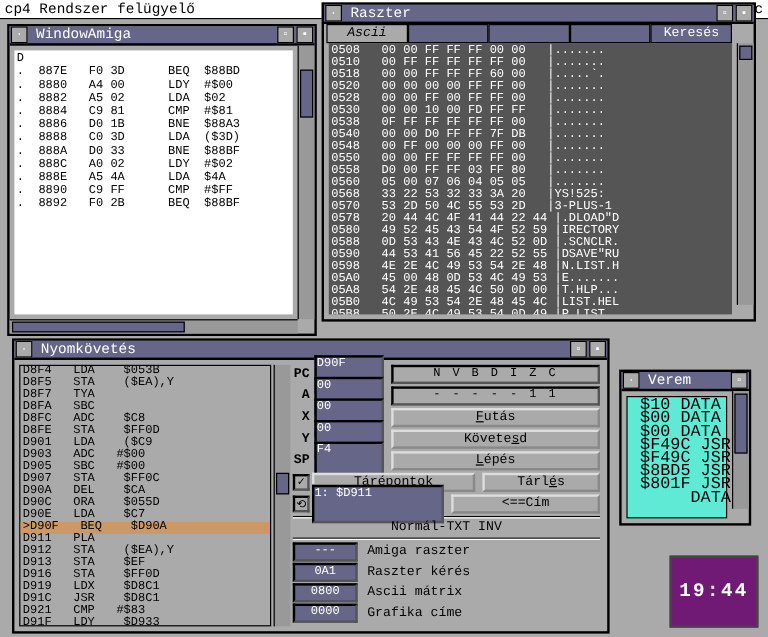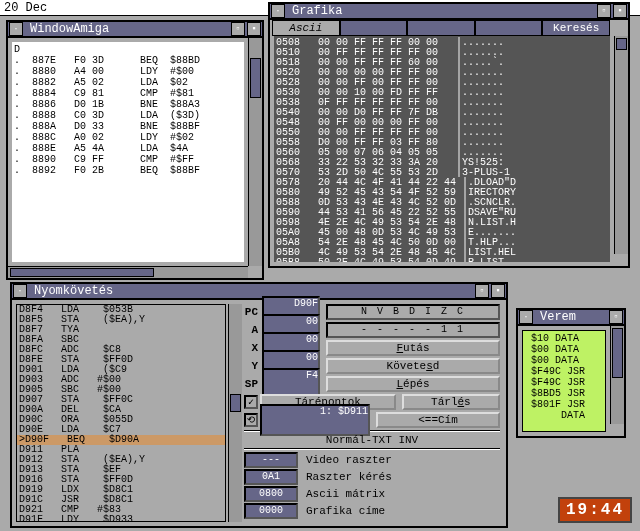--- a/index.html
+++ b/index.html
@@ -17,37 +17,38 @@
 .hexdump{position:absolute;left:4px;top:32px;right:18px;bottom:4px;background:#555;color:#fff;font-size:10px;line-height:10px;white-space:pre;padding:2px;overflow:hidden;}
 .tabs{position:absolute;top:16px;left:2px;right:18px;height:16px;display:flex;}
 .tab{flex:1;text-align:center;border:1px solid #000;background:#668;color:#fff;font-size:11px;line-height:14px;}
 .tab.active{background:#aaa;color:#000;font-style:italic;}
 .trace-list{position:absolute;left:4px;top:20px;width:210px;bottom:4px;background:#aaa;font-size:10px;line-height:10px;white-space:pre;overflow:hidden;border:1px solid #000;}
 .trace-list .row{padding:0 2px;}
 .trace-list .row.hl{background:#cc9966;}
 .right-panel{position:absolute;left:232px;top:20px;right:6px;bottom:4px;font-size:11px;}
 .reg-row{display:flex;height:16px;margin-bottom:2px;align-items:center;}
 .reg-label{width:18px;text-align:right;padding-right:4px;color:#000;font-weight:bold;}
-.reg-val{width:58px;background:#668;color:#fff;border:2px inset #555;text-align:right;height:32px;line-height:12px;font-size:10px;}
+.reg-val{width:58px;background:#668;color:#fff;border:2px inset #555;text-align:left;height:32px;line-height:12px;font-size:10px;}
 .flags{flex:1;margin-left:6px;background:#aaa;border:2px inset #555;text-align:center;height:16px;line-height:12px;font-size:10px;letter-spacing:2px;}
 .btn{background:#aaa;border:2px outset #ddd;text-align:center;height:16px;line-height:12px;font-size:11px;flex:1;margin-left:6px;}
 .btn u{text-decoration:underline;}
 .info-row{display:flex;height:16px;margin-bottom:1px;align-items:center;}
 .info-val{width:54px;background:#668;color:#fff;border:2px inset #555;text-align:center;height:16px;line-height:12px;font-size:10px;margin-right:8px;}
 .info-lab{flex:1;font-size:11px;}
 .stack-win{position:absolute;background:#aaa;border:2px solid #000;}
-.stack-list{position:absolute;left:4px;top:20px;right:18px;bottom:4px;background:#bef264;border:1px solid #000;font-size:10px;line-height:11px;padding:2px;white-space:pre;}
-.clock{position:absolute;right:8px;bottom:8px;background:#c2410c;color:#fff;border:2px solid #444;padding:2px 6px;font-family:"Courier New",monospace;font-size:16px;letter-spacing:2px;font-weight:bold;}
+.stack-list{position:absolute;left:4px;top:20px;right:18px;bottom:4px;background:#5eead4;border:1px solid #000;font-size:14px;line-height:11px;padding:2px;white-space:pre;}
+.clock{position:absolute;right:8px;bottom:8px;background:#701a75;color:#fff;border:2px solid #444;padding:19px 6px;font-family:"Courier New",monospace;font-size:16px;letter-spacing:2px;font-weight:bold;}
 .sep-line{border-top:1px solid #000;border-bottom:1px solid #fff;margin:2px 0;}
 .chk{width:14px;height:14px;border:2px inset #555;background:#aaa;display:inline-flex;align-items:center;justify-content:center;font-size:10px;margin-right:2px;}
 </style>
 </head>
 <body>
 
 <div class="menubar">
+  <span>cp4 Rendszer felügyelő</span>
   <span>20 Dec</span>
 </div>
 
 <div class="win" style="left:6px;top:20px;width:258px;height:260px;">
   <div class="win-title">
     <div class="gad">·</div>
     <span class="title-txt">WindowAmiga</span>
     <div class="gad">▫</div>
     <div class="gad">▪</div>
   </div>
@@ -67,21 +68,21 @@
       <div class="thumb" style="top:20px;height:40px;"></div>
     </div>
   <div class="scrollbar-h">
       <div class="thumb" style="left:2px;width:60%;"></div>
     </div>
 </div>
 
 <div class="win" style="left:268px;top:2px;width:362px;height:266px;">
   <div class="win-title">
     <div class="gad">·</div>
-    <span class="title-txt">Grafika</span>
+    <span class="title-txt">Raszter</span>
     <div class="gad">▫</div>
     <div class="gad">▪</div>
   </div>
   <div class="tabs">
     <div class="tab active">Ascii</div>
     <div class="tab"></div>
     <div class="tab"></div>
     <div class="tab"></div>
     <div class="tab">Keresés</div>
   </div>
@@ -164,21 +165,21 @@
       <span class="chk">⟲</span>
       <div class="reg-val" style="width:110px;">1:  $D911</div>
       <div class="btn">&lt;==Cím</div>
     </div>
     <div class="sep-line"></div>
     <div style="text-align:center;font-size:11px;margin:2px 0;">Normál-TXT INV</div>
     <div class="sep-line"></div>
     <div id="info-rows">
         <div class="info-row">
           <div class="info-val">---</div>
-          <div class="info-lab">Video raszter</div>
+          <div class="info-lab">Amiga raszter</div>
         </div>
         <div class="info-row">
           <div class="info-val">0A1</div>
           <div class="info-lab">Raszter kérés</div>
         </div>
         <div class="info-row">
           <div class="info-val">0800</div>
           <div class="info-lab">Ascii mátrix</div>
         </div>
         <div class="info-row">

